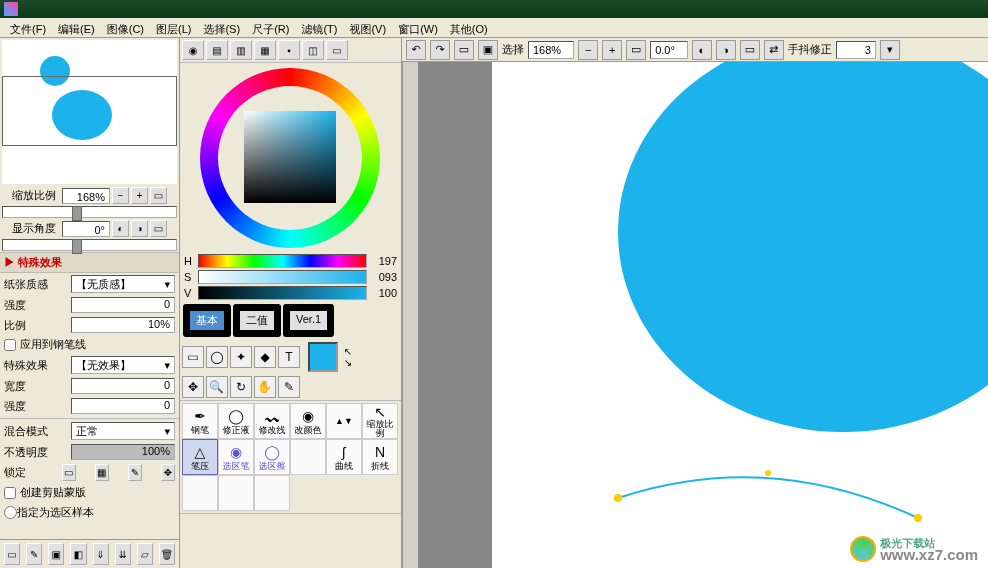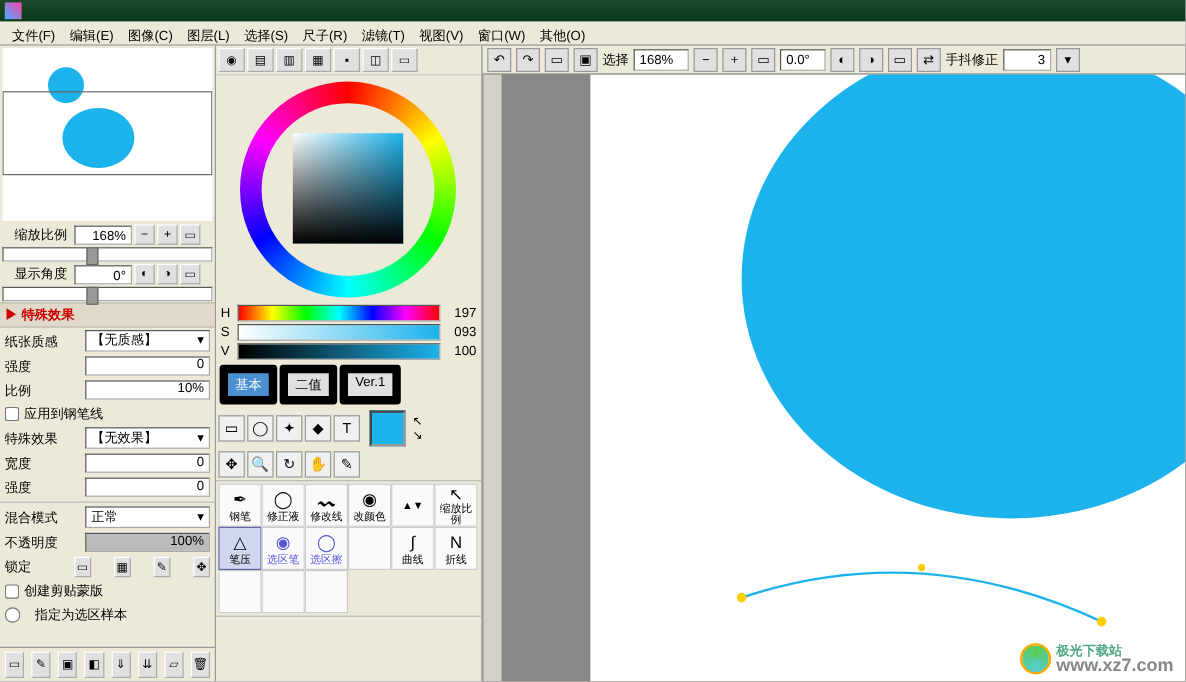--- a/index.html
+++ b/index.html
@@ -22,21 +22,21 @@
 .slider::after { content: ""; position: absolute; top: -1px; left: 40%; width: 8px; height: 13px; background: #999; border: 1px solid #666; }
 .section-head { background: #e0d8c8; padding: 2px 4px; font-weight: bold; border-top: 1px solid #bba; border-bottom: 1px solid #bba; }
 .section-head.special { color: #c00; }
 .proprow { display: flex; align-items: center; padding: 2px 4px; gap: 19px; }
 .proprow .lbl { width: 48px; }
 .proprow .sel { flex: 1; background: #fff; border: 1px inset #aaa; height: 18px; line-height: 16px; padding: 0 4px; display: flex; justify-content: space-between; }
 .proprow .num { flex: 1; background: #fff; border: 1px inset #aaa; text-align: right; padding: 0 4px; height: 16px; }
 .chk { display: flex; align-items: center; padding: 2px 4px; gap: 4px; }
 .chk input { width: 12px; height: 12px; }
 .radios { padding: 2px 4px; }
-.radios label { display: flex; align-items: center; gap: 12px; padding: 1px 0; }
+.radios label { display: flex; align-items: center; gap: 0; padding: 1px 0; }
 .bottombar { display: flex; gap: 6px; padding: 3px 4px; border-top: 1px solid #999; margin-top: auto; }
 .bottombar .btn { width: 22px; height: 22px; }
 .midpanel { width: 222px; background: #ece9d8; border-right: 1px solid #999; display: flex; flex-direction: column; overflow: hidden; }
 .colorhead { display: flex; gap: 2px; padding: 2px; border-bottom: 1px solid #bbb; }
 .colorhead .btn { width: 22px; height: 20px; }
 .colorwheel { height: 190px; position: relative; background: #ece9d8; }
 .wheel { position: absolute; top: 5px; left: 20px; width: 180px; height: 180px; border-radius: 50%; background: conic-gradient(red,yellow,lime,cyan,blue,magenta,red); }
 .wheel::after { content:""; position:absolute; top: 18px; left: 18px; width: 144px; height: 144px; border-radius: 50%; background: #ece9d8; }
 .sqbox { position: absolute; top: 48px; left: 64px; width: 92px; height: 92px; background: linear-gradient(to bottom, transparent, #000), linear-gradient(to right, #fff, #1cb3ec); }
 .hsvrow { display: flex; align-items: center; padding: 1px 4px; gap: 4px; }

